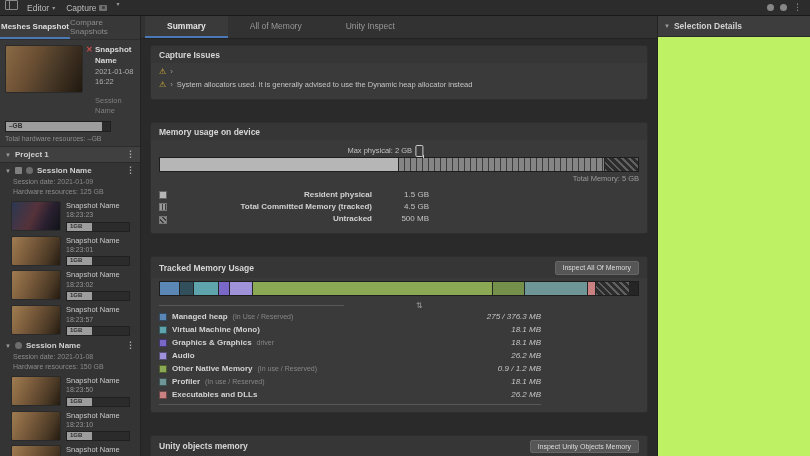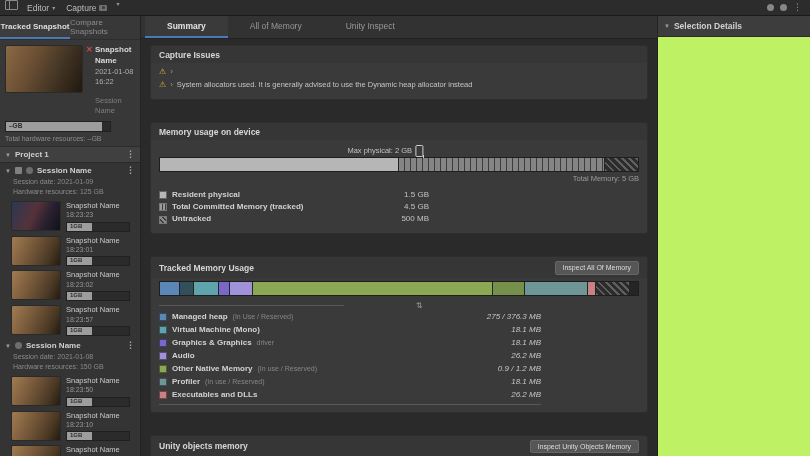--- a/index.html
+++ b/index.html
@@ -90,21 +90,21 @@
   .phone{width:6px;height:10px;border:1px solid #cfcfcf;border-radius:1.5px;background:#3a3a3a;}
   .marker-line{position:absolute;top:-2px;left:55%;width:1px;height:3px;background:#cfcfcf;}
   .total-mem{text-align:right;font-size:7.5px;color:#9c9c9c;margin-top:2px;}
   
   .legend{margin-top:6px;}
   .lrow{display:flex;align-items:center;gap:5px;font-size:8px;color:#d0d0d0;line-height:1.55;}
   .sw{width:8px;height:8px;flex:none;border:1px solid rgba(0,0,0,.45);box-sizing:border-box;}
   .sw.ticks{background:repeating-linear-gradient(90deg,#9a9a9a 0 2px,#3c3c3c 2px 3px);border-color:#777;}
   .sw.hatch{background:repeating-linear-gradient(45deg,#8a8a8a 0 1.5px,#3c3c3c 1.5px 3.5px);border-color:#777;}
   .lname{font-weight:bold;}
-  .lg-dev .lname{width:200px;}
+  .lg-dev .lname{width:200px;text-align:right;}
   .lg-uni .lname{width:80px;}
   .lval{width:52px;text-align:right;color:#c3c3c3;font-weight:normal;}
   
   .ttable{width:382px;margin-top:5px;border-bottom:1px solid #585858;padding-bottom:2px;}
   .thead{display:flex;align-items:center;height:10px;}
   .thead-line{width:185px;border-top:1px solid #585858;}
   .tsort{color:#9c9c9c;font-size:8px;margin-left:72px;}
   .trow{display:flex;align-items:center;gap:5px;padding:0.5px 0;font-size:8px;line-height:1.5;}
   .tname{font-weight:bold;color:#d2d2d2;}
   .tsub{color:#878787;font-size:7px;}
@@ -134,21 +134,21 @@
       <span class="circ"></span>
       <span class="circ"></span>
       <span class="kebab">⋮</span>
     </span>
   </div>
 
   <div class="body-row">
 
     <div class="sidebar">
       <div class="side-tabs">
-        <div class="side-tab active">Tracked Snapshot</div>
+        <div class="side-tab active">Meshes Snapshot</div>
         <div class="side-tab">Compare Snapshots</div>
       </div>
 
       <div class="sel-card">
         <div class="sel-row">
           <div class="thumb thumb-lg th-a"></div>
           <div class="sel-info">
             <span class="close-x">✕</span>
             <div class="sel-name">Snapshot Name</div>
             <div class="sel-date">2021-01-08 16:22</div>

